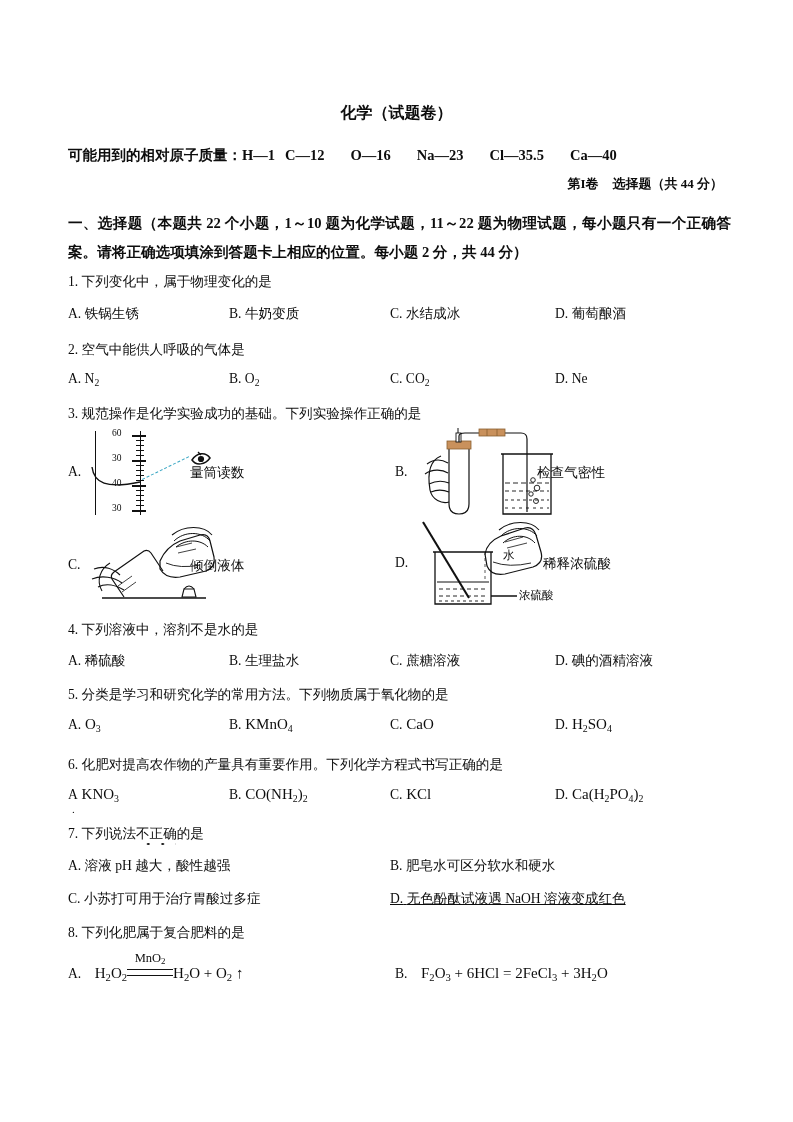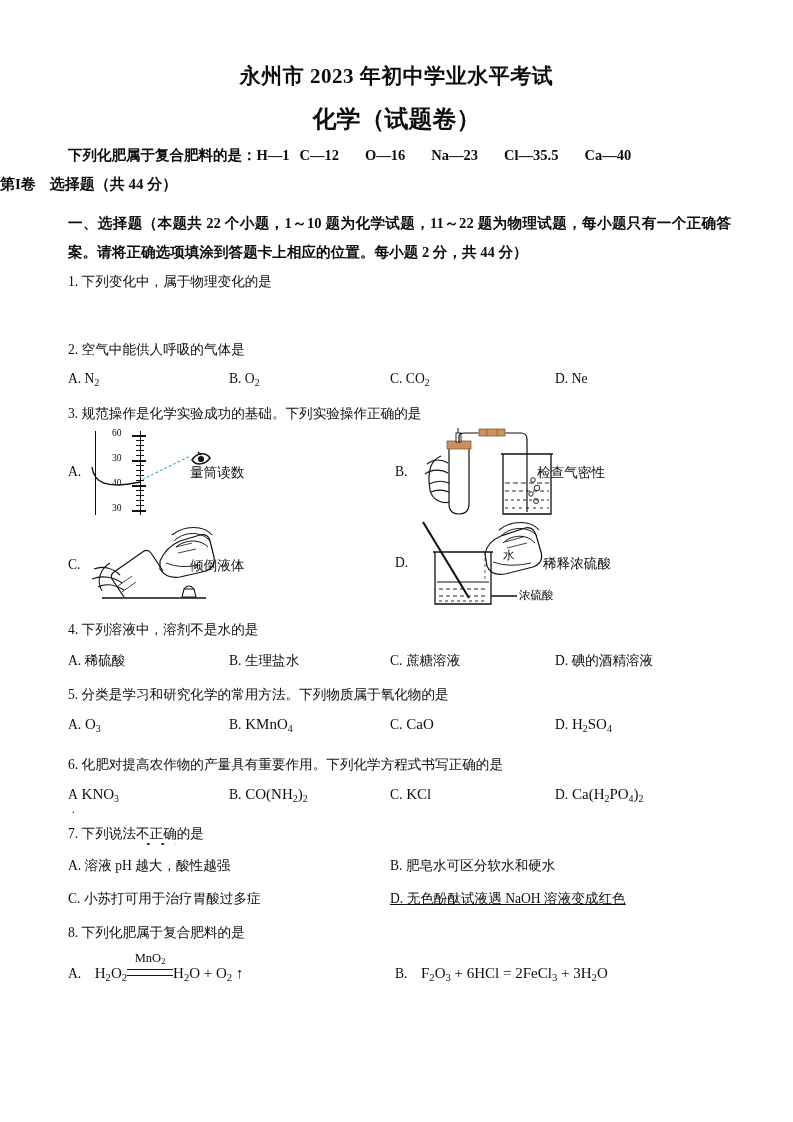--- a/index.html
+++ b/index.html
@@ -12,32 +12,32 @@
     overflow:hidden;
   }
   .page { position:absolute; left:0; top:0; width:793px; height:1122px; }
 
   .title1 {
     position:absolute; left:0; top:62px; width:793px;
     text-align:center; font-size:21px; font-weight:bold; letter-spacing:.5px;
   }
   .title2 {
     position:absolute; left:0; top:103px; width:793px;
-    text-align:center; font-size:24px; font-weight:bold;
+    text-align:center; font-size:16px; font-weight:bold;
   }
   .masses {
     position:absolute; left:68px; top:146px; width:680px;
     font-size:14.5px; font-weight:bold; white-space:nowrap;
   }
   .masses .gap { display:inline-block; width:26px; }
   .masses .gap-s { display:inline-block; width:10px; }
 
   .volhead {
     position:absolute; left:0; top:175px; width:723px;
-    text-align:left; font-size:15px; font-weight:bold;
+    text-align:right; font-size:13px; font-weight:bold;
   }
   .volhead .sp { display:inline-block; width:14px; }
 
   .instr {
     position:absolute; left:68px; top:209px; width:663px;
     font-size:14.6px; font-weight:bold; line-height:29px; text-align:justify;
   }
 
   .q { position:absolute; font-size:13.6px; line-height:20px; }
   .opts { position:absolute; font-size:13.6px; width:663px; }
@@ -69,36 +69,41 @@
   .eqwrap { position:absolute; font-size:15px; white-space:nowrap; }
   .catal { position:relative; display:inline-block; text-align:center; vertical-align:middle; }
   .catal .top { position:absolute; left:0; right:0; top:-15px; font-size:12.5px; white-space:nowrap; }
   .dbar { display:inline-block; width:46px; height:5px; border-top:1.3px solid #111; border-bottom:1.3px solid #111; vertical-align:.18em; }
 </style>
 </head>
 <body>
 
 <div class="page">
 
-  <div class="title1">永州市 2023 年初中学业水平考试</div>
   <div class="title2">化学（试题卷）</div>
 
   <div class="masses">
-    <span>下列化肥属于复合肥料的是：</span><span>H—1</span><span class="gap-s"></span><span>C—12</span><span class="gap"></span><span>O—16</span><span class="gap"></span><span>Na—23</span><span class="gap"></span><span>Cl—35.5</span><span class="gap"></span><span>Ca—40</span>
+    <span>可能用到的相对原子质量：</span><span>H—1</span><span class="gap-s"></span><span>C—12</span><span class="gap"></span><span>O—16</span><span class="gap"></span><span>Na—23</span><span class="gap"></span><span>Cl—35.5</span><span class="gap"></span><span>Ca—40</span>
   </div>
 
   <div class="volhead">
     <span>第I卷</span><span class="sp"></span><span>选择题（共 44 分）</span>
   </div>
 
   <div class="instr">一、选择题（本题共 22 个小题，1～10 题为化学试题，11～22 题为物理试题，每小题只有一个正确答案。请将正确选项填涂到答题卡上相应的位置。每小题 2 分，共 44 分）</div>
 
   <div class="q" style="left:68px; top:272px;">
     <span>1.</span>
     <span>下列变化中，属于物理变化的是</span>
+  </div>
+  <div class="opts" style="left:68px; top:305px; height:22px;">
+    <span class="opt" style="left:0px;"><span>A.</span> <span>铁锅生锈</span></span>
+    <span class="opt" style="left:161px;"><span>B.</span> <span>牛奶变质</span></span>
+    <span class="opt" style="left:322px;"><span>C.</span> <span>水结成冰</span></span>
+    <span class="opt" style="left:487px;"><span>D.</span> <span>葡萄酿酒</span></span>
   </div>
 
   <div class="q" style="left:68px; top:340px;">
     <span>2.</span>
     <span>空气中能供人呼吸的气体是</span>
   </div>
   <div class="opts" style="left:68px; top:371px; height:22px;">
     <span class="opt" style="left:0px;"><span>A.</span> N<sub>2</sub></span>
     <span class="opt" style="left:161px;"><span>B.</span> O<sub>2</sub></span>
     <span class="opt" style="left:322px;"><span>C.</span> CO<sub>2</sub></span>

